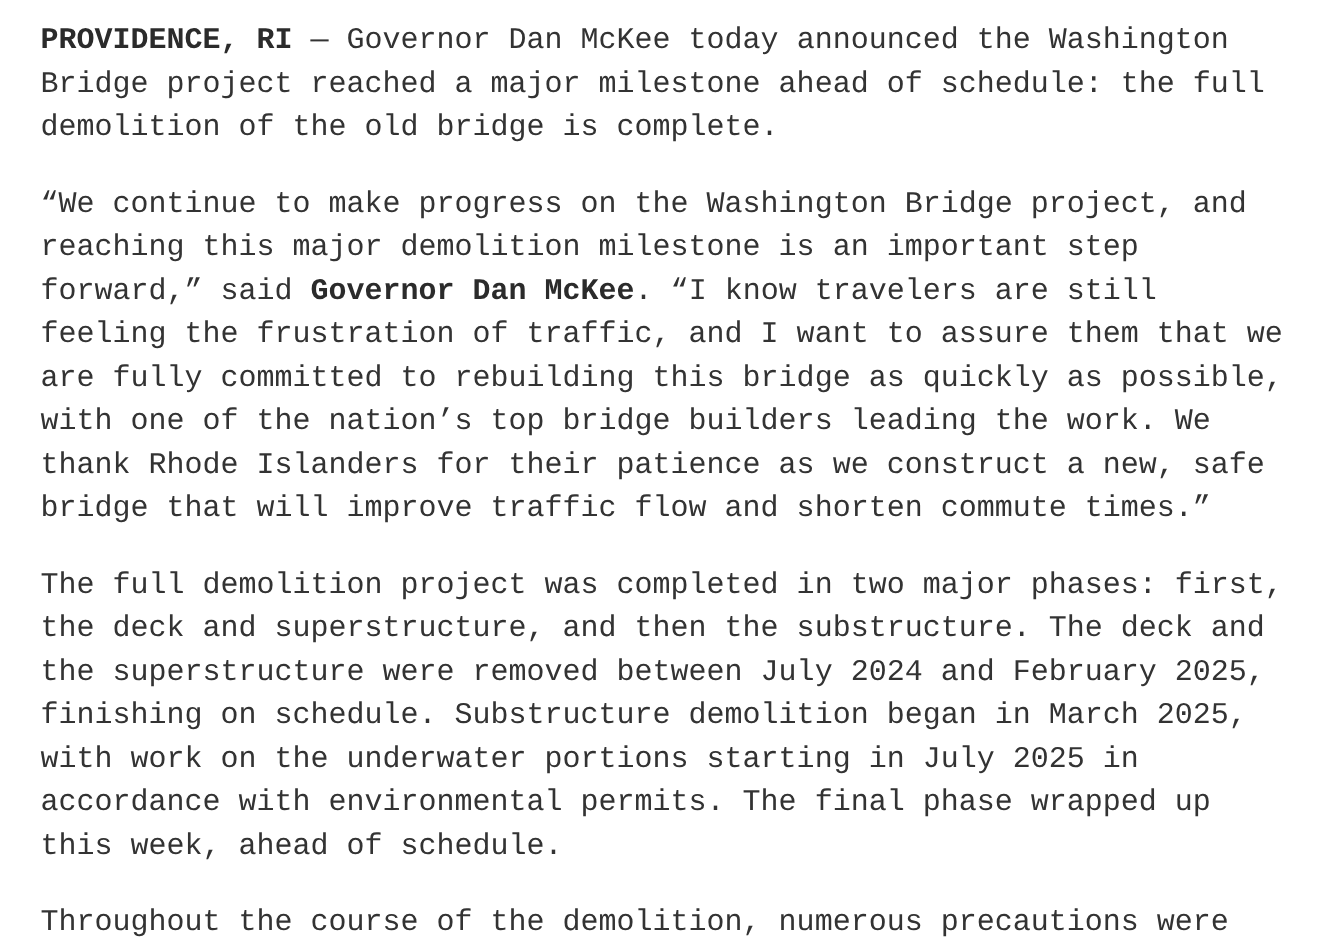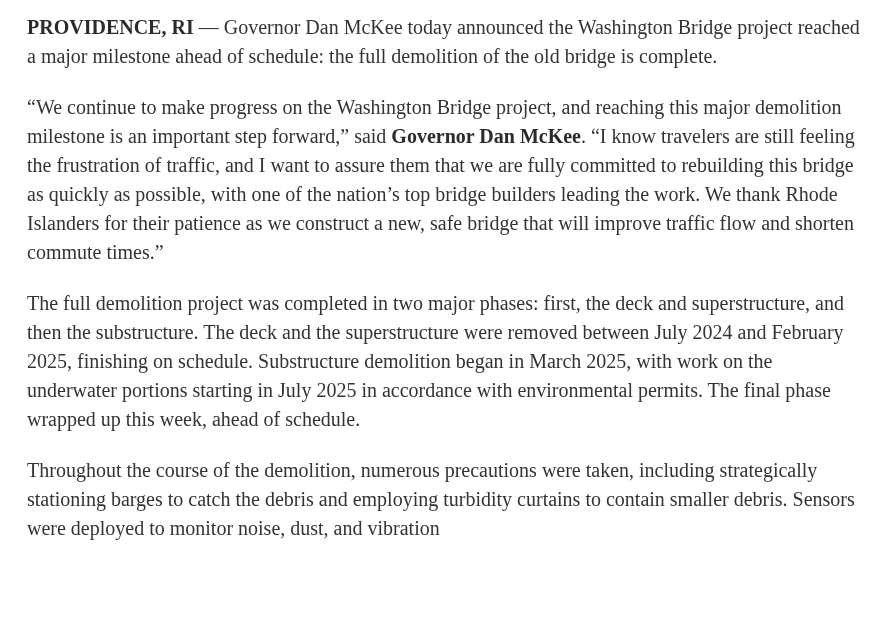--- a/index.html
+++ b/index.html
@@ -15,21 +15,21 @@
   .page {
     box-sizing: border-box;
     width: 882px;
     padding: 13px 15px 0 27px;
   }
   .article {
     width: 840px;
   }
   p.para {
     margin: 0 0 22px 0;
-    font-family: Liberation Serif, serif;
+    font-family: Liberation Mono, monospace;
     font-size: 20px;
     line-height: 29px;
     color: #333333;
     text-align: left;
   }
   p.para strong {
     font-weight: bold;
     color: #2b2b2b;
   }
 </style>

